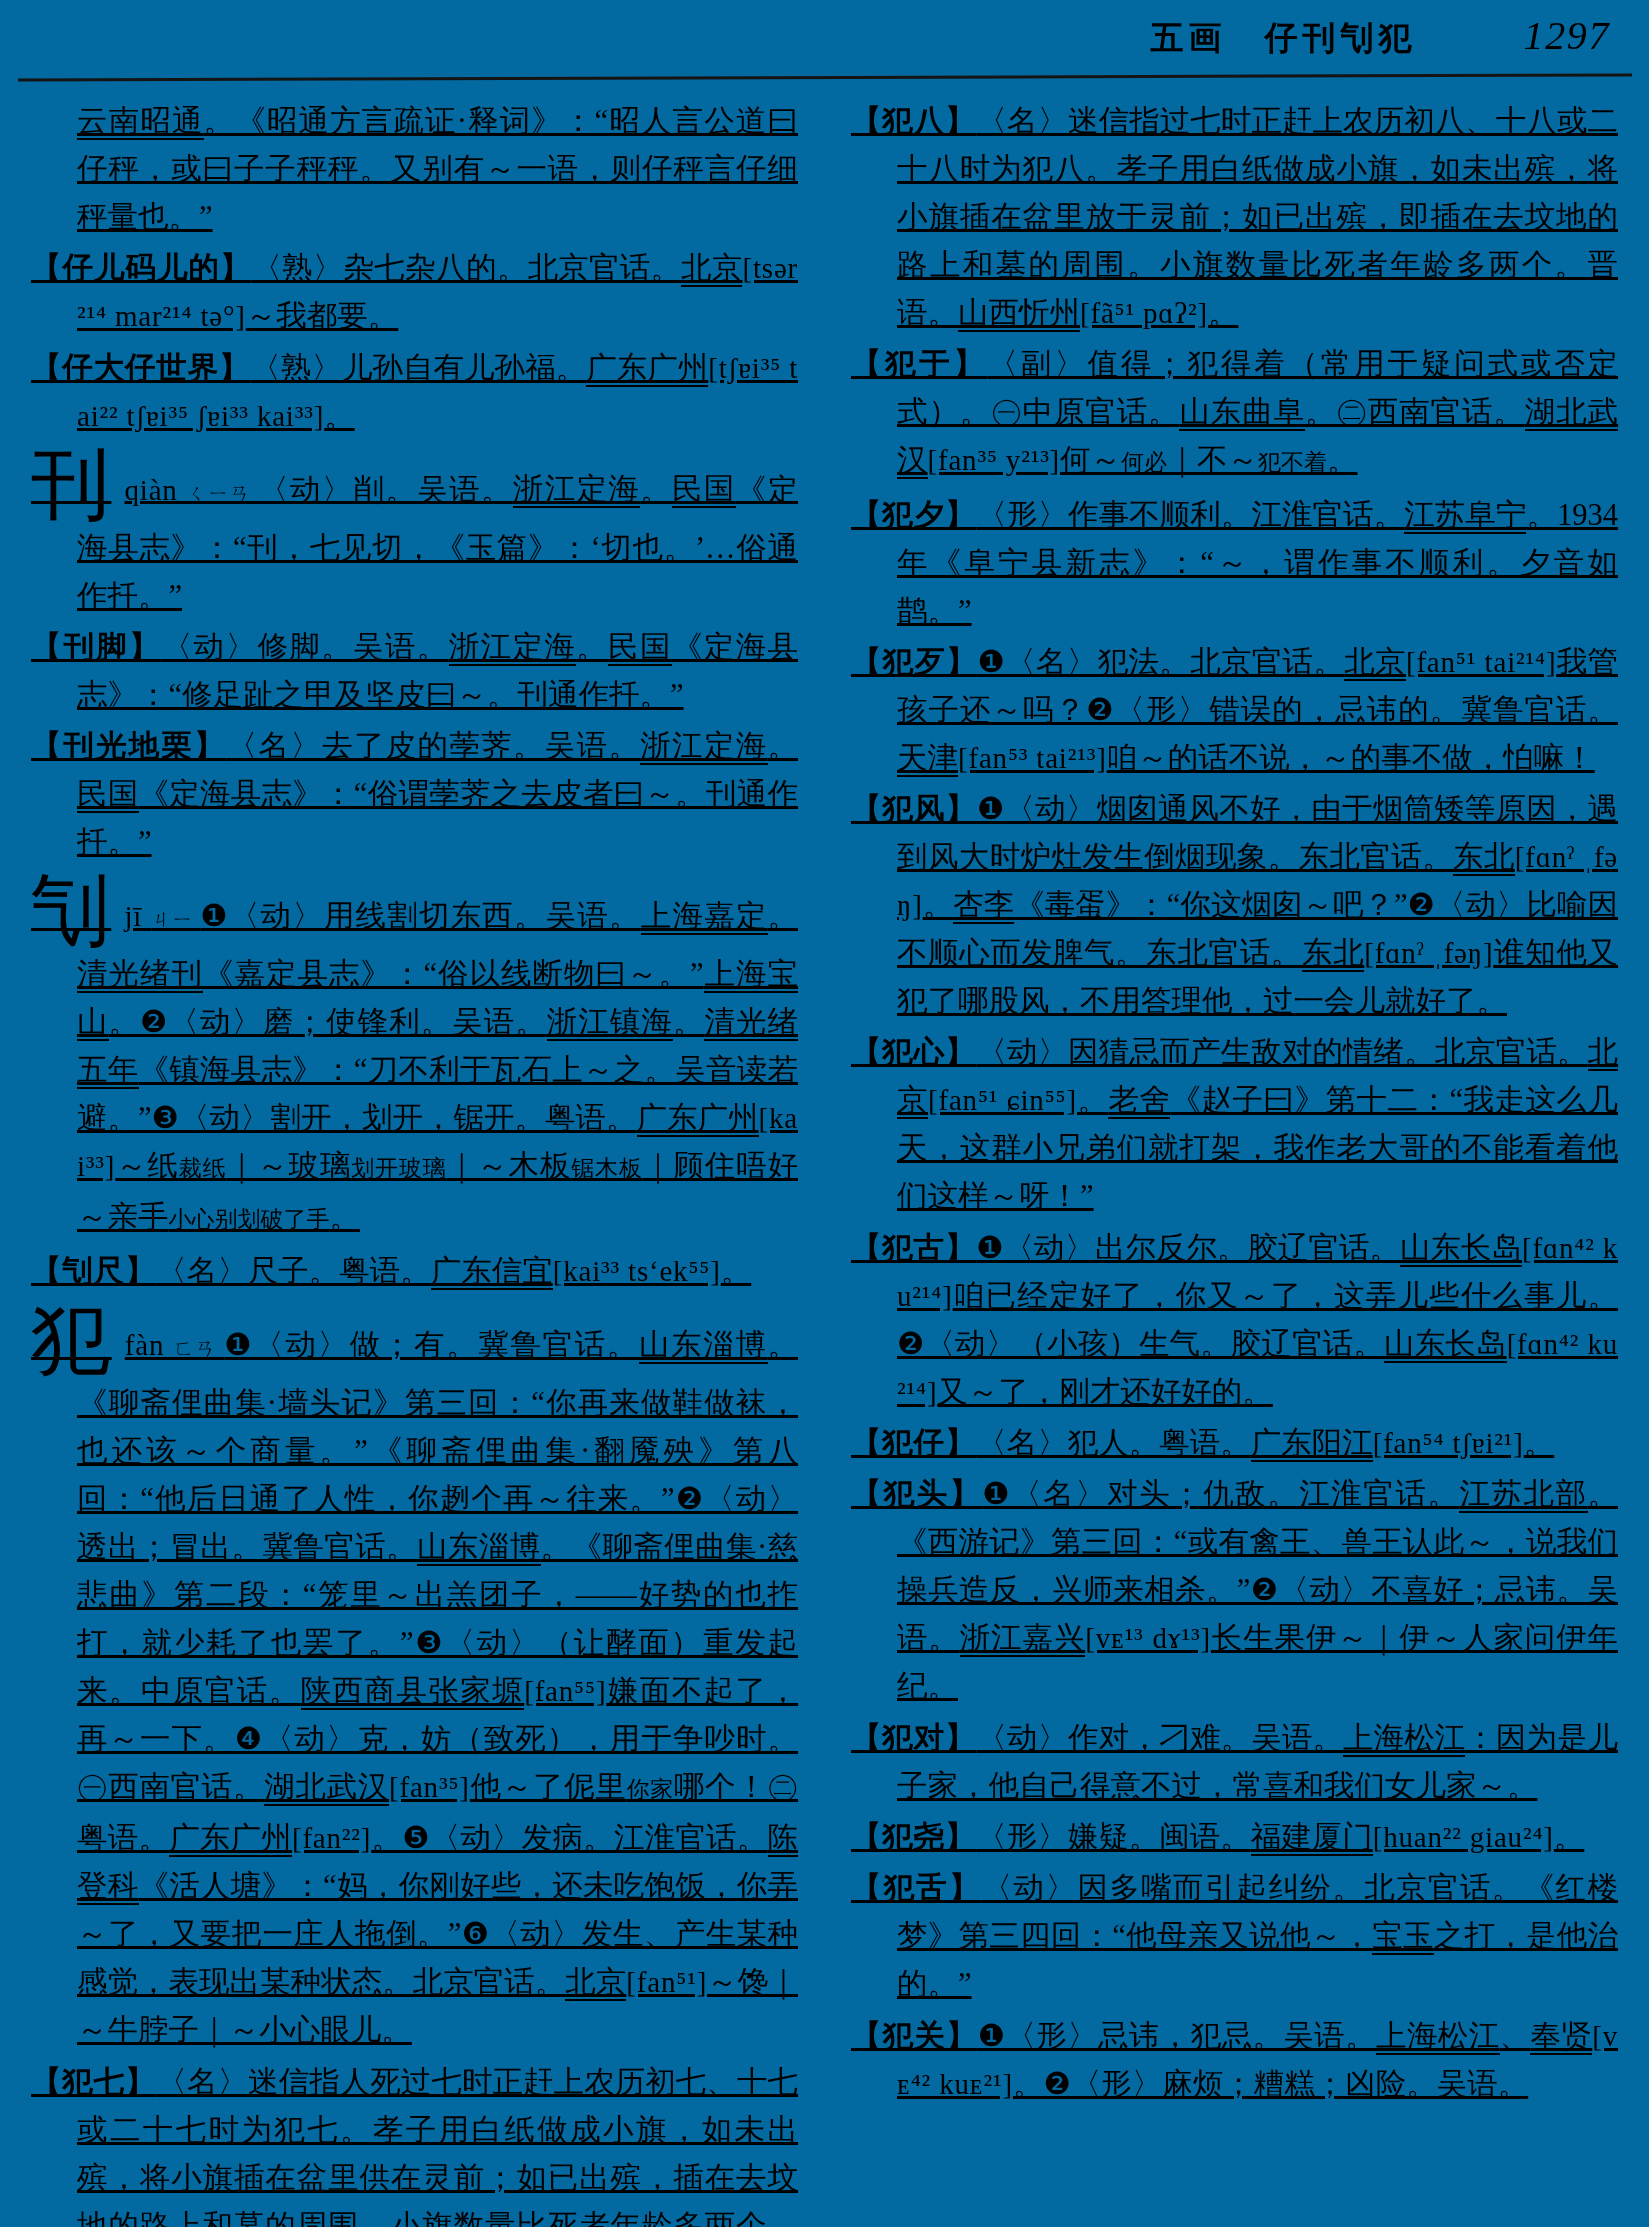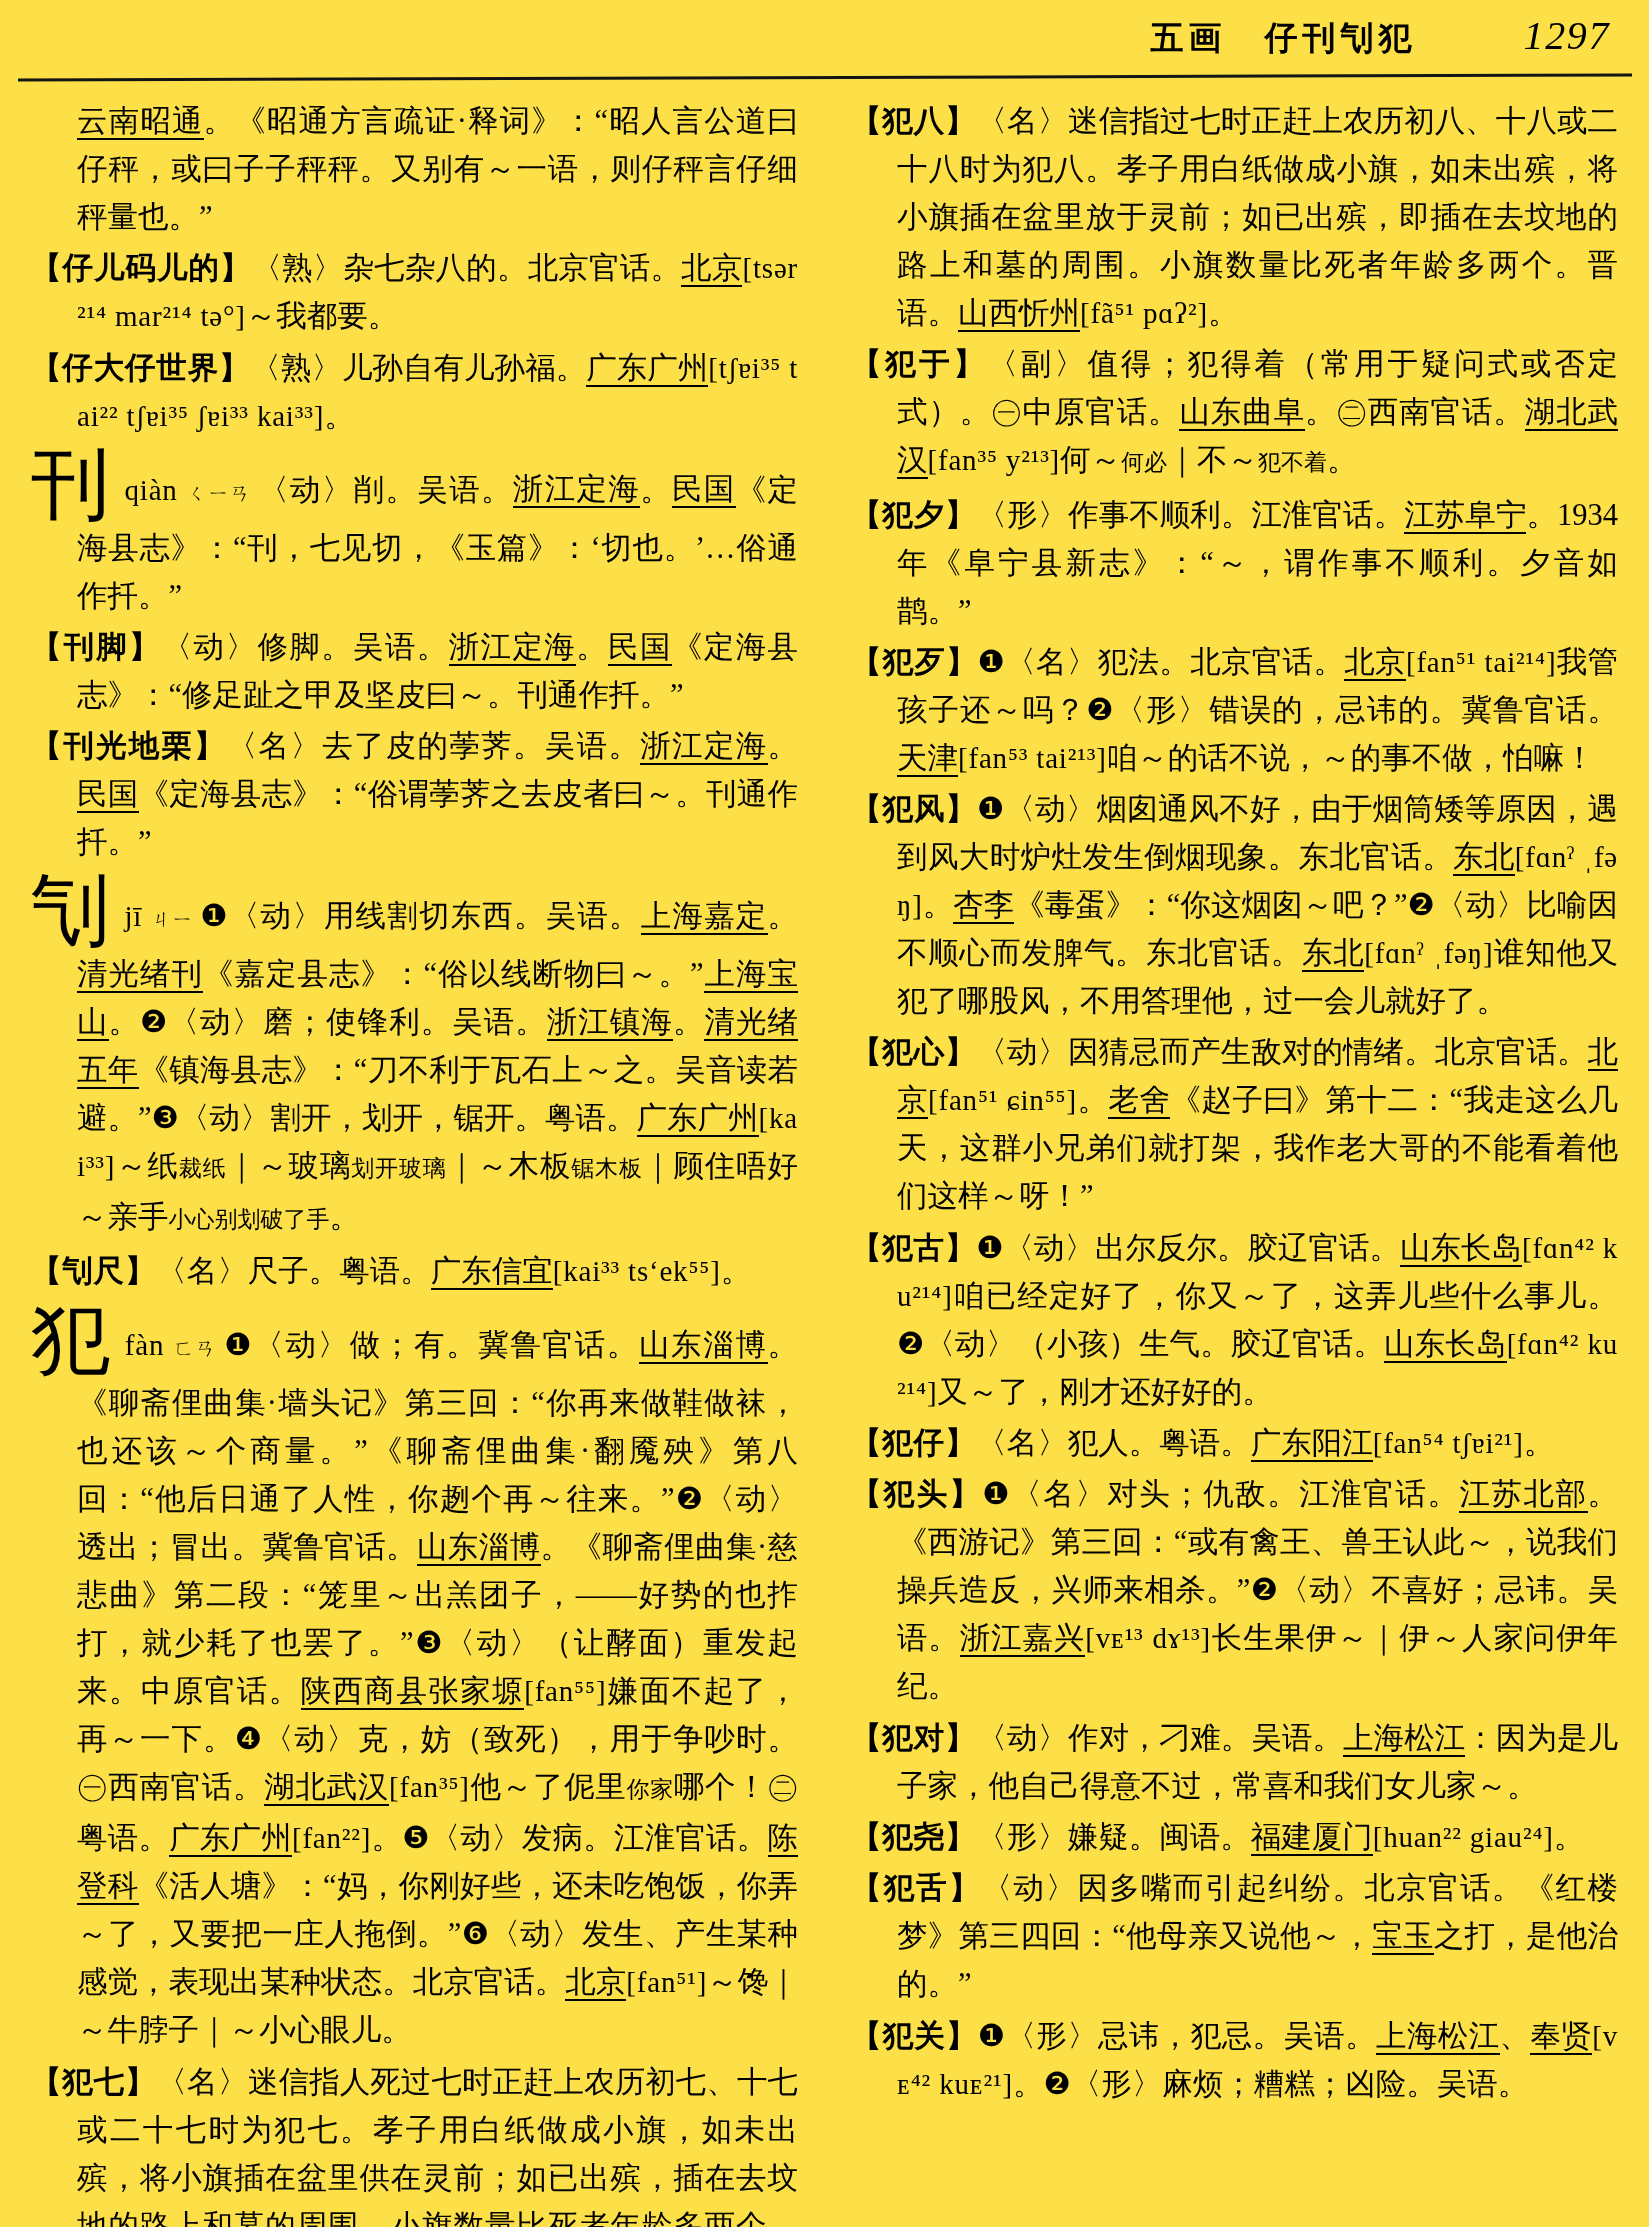--- a/index.html
+++ b/index.html
@@ -1,19 +1,19 @@
 <!DOCTYPE html>
 <html style="font-size:13.2px"><head>
 <meta charset="utf-8">
 <style>
   html,body{margin:0;padding:0;background:#e8e8e4;}
   .page{
     position:relative;
     width:1650px;height:2227px;
-    background:#fde047;
+    background:#0369a1;
     color:#000;
     font-family:"Liberation Serif","DejaVu Serif",serif;
     overflow:hidden;
   }
   .header{
     position:absolute;top:11.5px;left:0;width:1610px;
     display:flex;justify-content:flex-end;align-items:baseline;gap:107px;
   }
   .header-title{font-size:33px;font-weight:bold;letter-spacing:5px;}
   .header-title .sec{margin-right:38px;}
@@ -26,20 +26,21 @@
     position:absolute;top:97px;left:31px;width:1587px;
     display:flex;gap:53px;
   }
   .column{width:767px;}
   .para{
     margin:0 0 3.3px 0;
     font-size:30.5px;line-height:48px;
     text-align:justify;
     padding-left:46px;text-indent:-46px;
     word-break:break-all;
+    text-decoration:underline;
   }
   p.cont{text-indent:0;}
   p.bigp{margin-top:5px;}
   .hw{font-weight:bold;letter-spacing:0.8px;}
   .big{
     font-size:79px;line-height:79px;
     vertical-align:-11.5px;padding-right:13.2px;font-weight:500;
   }
   .py{font-size:29px;letter-spacing:0.8px;}
   .bopo{font-size:20px;}

